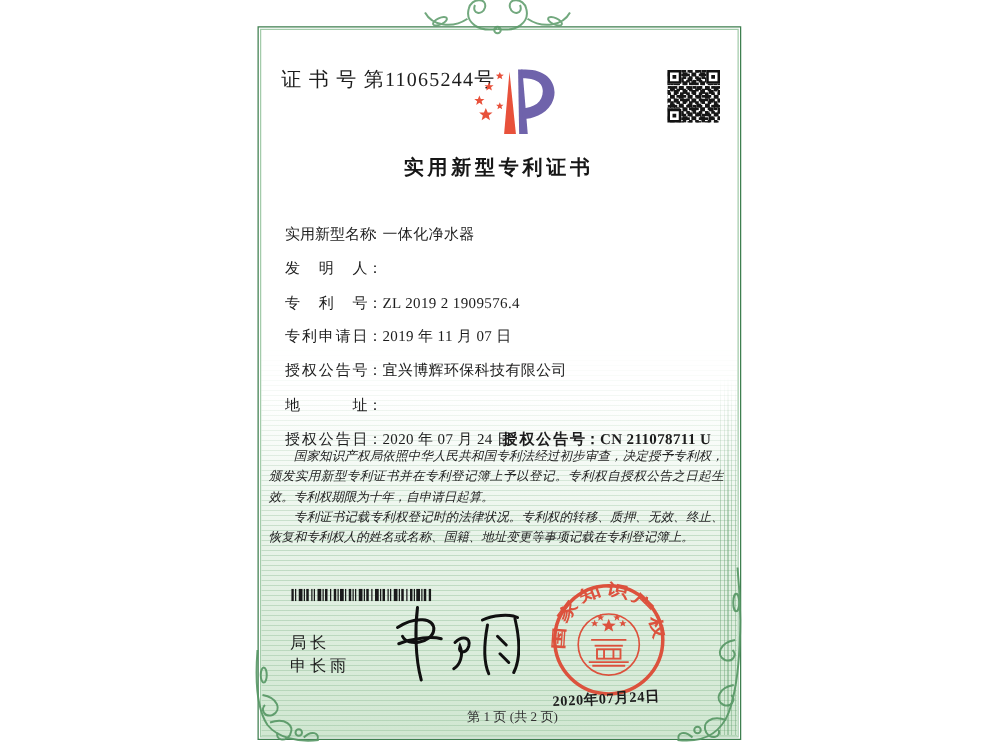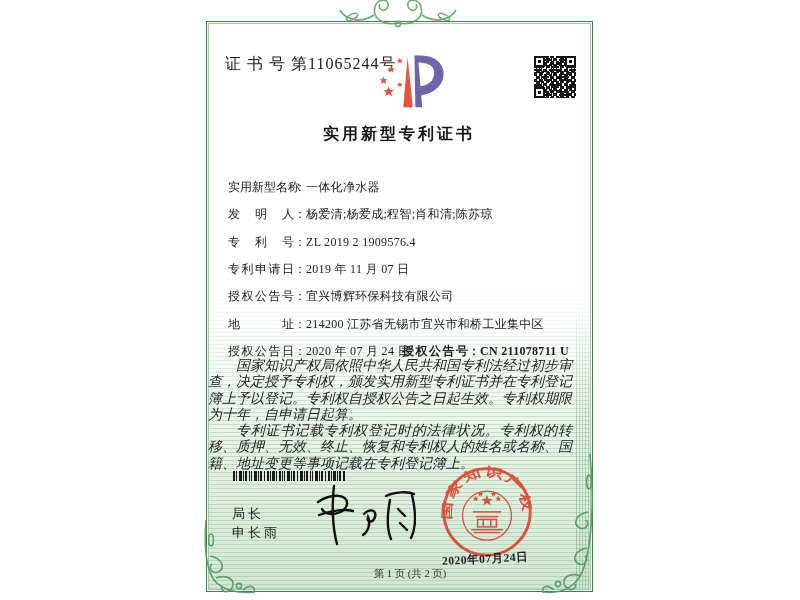--- a/index.html
+++ b/index.html
@@ -51,22 +51,22 @@
          font-size:16px;font-weight:600;letter-spacing:3px;color:#161616;}
   
   .fields{position:absolute;left:228px;top:174px;width:356px;font-size:12px;}
   .frow{height:27.3px;display:flex;align-items:center;white-space:nowrap;}
   .frow.rel{position:relative;}
   .flabel{display:inline-block;width:66px;text-align:justify;text-align-last:justify;}
   .fc{display:inline-block;width:12px;}
   .fval{letter-spacing:.3px;}
   .pair2{position:absolute;left:174px;top:0;height:27.3px;display:flex;align-items:center;white-space:nowrap;font-weight:bold;}
   
-  .bodytext{position:absolute;left:208px;top:358px;width:364px;
-            font-size:14px;line-height:16.3px;text-align:justify;color:#222;
+  .bodytext{position:absolute;left:215px;top:358px;width:364px;
+            font-size:10px;line-height:16.3px;text-align:justify;color:#222;
             font-style:italic;}
   .bodytext p{margin:0;text-indent:2em;}
   
   .barcode{position:absolute;left:233px;top:471px;width:112px;height:10px;}
   .issuer{position:absolute;left:232px;top:504px;font-size:13px;letter-spacing:3px;line-height:19px;}
   .sig{position:absolute;left:298px;top:476px;width:118px;height:74px;}
   .seal{position:absolute;left:440px;top:463px;width:94px;height:94px;}
   .seal-date{position:absolute;left:442px;top:551px;width:110px;font-size:11.5px;font-weight:700;
              letter-spacing:.5px;color:#1d1d1d;transform:rotate(-3deg);}
   .footer{position:absolute;left:222px;top:567px;width:376px;text-align:center;font-size:10.5px;color:#333;}
@@ -141,41 +141,39 @@
 
 <div class="fields">
   <div class="frow">
     <span class="flabel">实用新型名称</span>
       <span class="fc">：</span>
       <span class="fval">一体化净水器</span>
   </div>
   <div class="frow">
     <span class="flabel">发明人</span>
       <span class="fc">：</span>
-      <span class="fval">杨爱清;杨爱成;程智;肖和清;陈苏琼</span>
   </div>
   <div class="frow">
     <span class="flabel">专利号</span>
       <span class="fc">：</span>
       <span class="fval">ZL 2019 2 1909576.4</span>
   </div>
   <div class="frow">
     <span class="flabel">专利申请日</span>
       <span class="fc">：</span>
       <span class="fval">2019 年 11 月 07 日</span>
   </div>
   <div class="frow">
     <span class="flabel">授权公告号</span>
       <span class="fc">：</span>
       <span class="fval">宜兴博辉环保科技有限公司</span>
   </div>
   <div class="frow">
     <span class="flabel">地址</span>
       <span class="fc">：</span>
-      <span class="fval">214200 江苏省无锡市宜兴市和桥工业集中区</span>
   </div>
   <div class="frow rel">
     <span class="flabel">授权公告日</span>
       <span class="fc">：</span>
       <span class="fval">2020 年 07 月 24 日</span>
     <span class="pair2">
       <span class="flabel">授权公告号</span>
         <span class="fc">：</span>
         <span class="fval">CN 211078711 U</span>
     </span>

